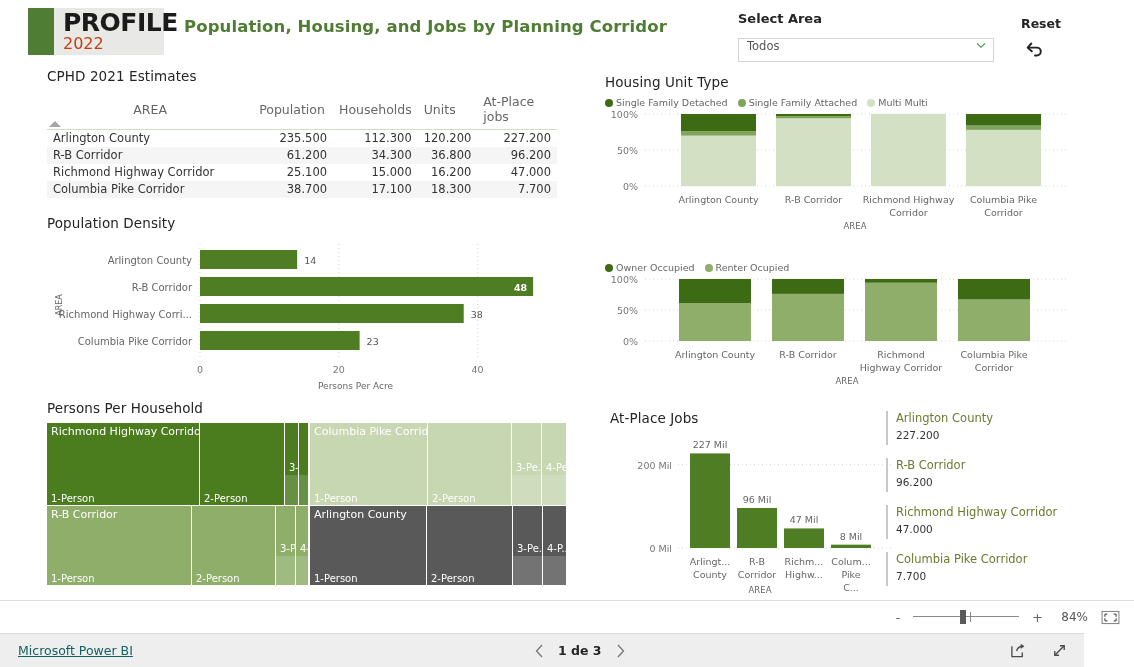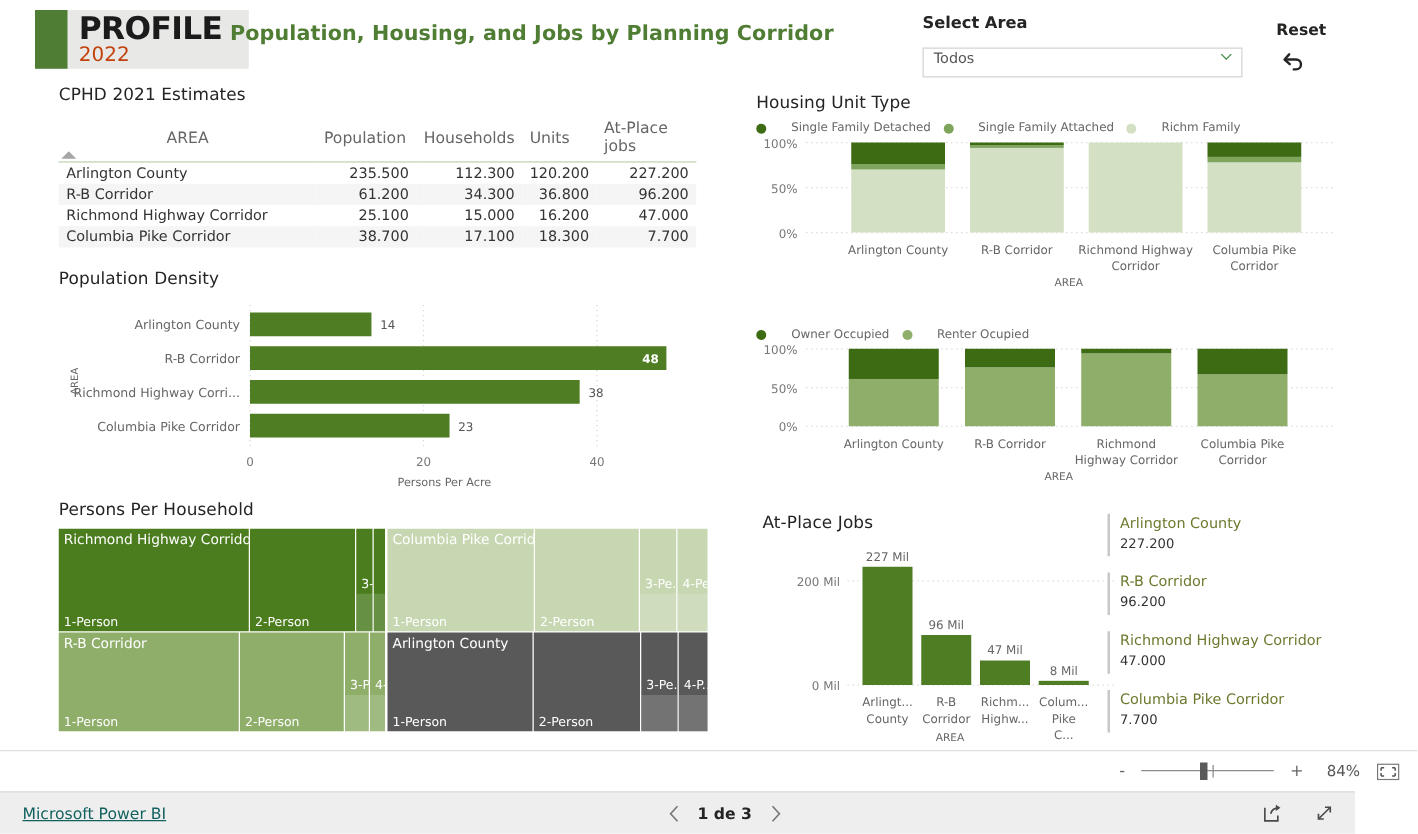--- a/index.html
+++ b/index.html
@@ -11,21 +11,21 @@
   }
   #report {
     position: relative;
     width: 1134px; height: 600px;
     background: #ffffff;
   }
 
   
   .logo-block {
     position: absolute; left: 28px; top: 8px;
-    width: 171px; height: 47px;
+    width: 136px; height: 47px;
     background: #e8e8e6;
     display: flex; align-items: stretch;
   }
   .logo-bar { width: 26px; background: #4f7d33; flex: 0 0 26px; }
   .logo-text { flex: 1; padding-left: 9px; display: flex; flex-direction: column; justify-content: center; }
   .logo-profile {
     font-family: "DejaVu Sans", "Liberation Sans", sans-serif;
     font-size: 25px; font-weight: 800; letter-spacing: -0.5px;
     color: #1b1b1b; line-height: 1.0;
   }
@@ -106,21 +106,21 @@
     font-size: 10px; color: #ffffff; white-space: nowrap;
   }
 
   
   #hut { position: absolute; left: 605px; top: 74px; width: 470px; }
   #hoc { position: absolute; left: 605px; top: 255px; width: 470px; }
   #apj { position: absolute; left: 610px; top: 410px; width: 290px; }
   #kpis { position: absolute; left: 886px; top: 410px; width: 200px; }
 
   .legend { display: flex; align-items: center; gap: 10px; margin-top: 7px; }
-  .legend-item { display: flex; align-items: center; gap: 20px; }
+  .legend-item { display: flex; align-items: center; gap: 3px; }
   .legend-dot { width: 8px; height: 8px; border-radius: 50%; display: inline-block; }
   .legend-txt { font-size: 9.5px; color: #666; }
 
   .kpi { margin-bottom: 9px; padding-left: 10px; position: relative; height: 38px; }
   .kpi-bar { position: absolute; left: 0; top: 1px; width: 2px; height: 34px; background: #c8c8c8; }
   .kpi-name { font-size: 11.5px; color: #6b7a2f; line-height: 17px; }
   .kpi-val { font-size: 10.5px; color: #333; line-height: 17px; }
 
   
   #zoombar {
@@ -325,21 +325,21 @@
         <div class="legend-item">
           <span class="legend-dot" style="background: rgb(61, 107, 20);"></span>
           <span class="legend-txt">Single Family Detached</span>
         </div>
         <div class="legend-item">
           <span class="legend-dot" style="background: rgb(127, 164, 92);"></span>
           <span class="legend-txt">Single Family Attached</span>
         </div>
         <div class="legend-item">
           <span class="legend-dot" style="background: rgb(211, 224, 196);"></span>
-          <span class="legend-txt">Richm Family</span>
+          <span class="legend-txt">Multi Multi</span>
         </div>
       </div>
     <svg id="hut-svg" width="470" height="150">
         <line x1="40" y1="78" x2="462" y2="78" stroke="#d6d6d6" stroke-width="1" stroke-dasharray="1 3"></line>
         <text x="33" y="82" font-size="9.5" fill="#777" text-anchor="end" font-family="&quot;DejaVu Sans&quot;, &quot;Liberation Sans&quot;, sans-serif" font-weight="normal">0%</text>
         <line x1="40" y1="42" x2="462" y2="42" stroke="#d6d6d6" stroke-width="1" stroke-dasharray="1 3"></line>
         <text x="33" y="46" font-size="9.5" fill="#777" text-anchor="end" font-family="&quot;DejaVu Sans&quot;, &quot;Liberation Sans&quot;, sans-serif" font-weight="normal">50%</text>
         <line x1="40" y1="6" x2="462" y2="6" stroke="#d6d6d6" stroke-width="1" stroke-dasharray="1 3"></line>
         <text x="33" y="10" font-size="9.5" fill="#777" text-anchor="end" font-family="&quot;DejaVu Sans&quot;, &quot;Liberation Sans&quot;, sans-serif" font-weight="normal">100%</text>
         <rect x="76" y="27.6" width="75" height="50.4" fill="#d3e0c4"></rect>

